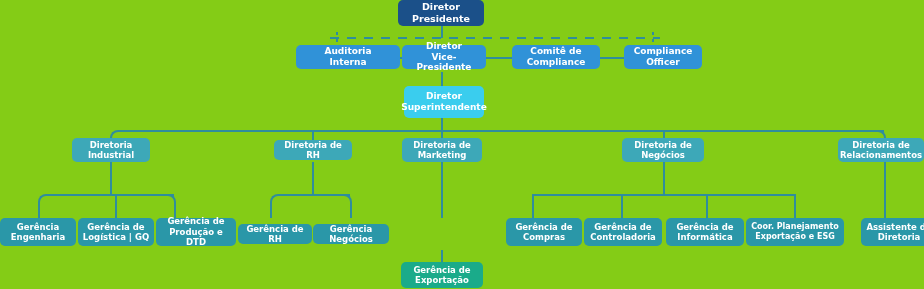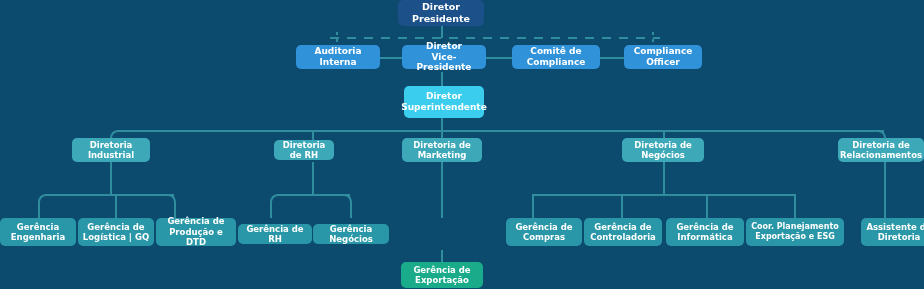--- a/index.html
+++ b/index.html
@@ -5,21 +5,21 @@
   * { box-sizing: border-box; }
   html, body {
     margin: 0; padding: 0;
     background: #000000;
     font-family: "DejaVu Sans", sans-serif;
   }
   #chart {
     position: relative;
     width: 924px;
     height: 289px;
-    background: #0c4a6e;
+    background: #84cc16;
     overflow: hidden;
   }
   .node {
     position: absolute;
     display: flex;
     align-items: center;
     justify-content: center;
     text-align: center;
     color: #ffffff;
     font-weight: bold;
@@ -129,39 +129,39 @@
   <div class="conn conn-v" style="left:532px; top:194px; height:24px;"></div>
   <div class="conn conn-v" style="left:621px; top:194px; height:24px;"></div>
   <div class="conn conn-v" style="left:706px; top:194px; height:24px;"></div>
   <div class="conn conn-v" style="left:794px; top:194px; height:24px;"></div>
 
   <div class="conn conn-v" style="left:884px; top:162px; height:56px;"></div>
 
   <div class="node lvl-president" style="left:398px; top:0px; width:86px; height:26px;">Diretor
 Presidente</div>
 
-  <div class="node lvl-vp" style="left:296px; top:45px; width:84px; height:24px;">Auditoria
+  <div class="node lvl-vp" style="left:296px; top:45px; width:104px; height:24px;">Auditoria
 Interna</div>
 
   <div class="node lvl-vp" style="left:402px; top:45px; width:84px; height:24px;">Diretor
 Vice-Presidente</div>
 
   <div class="node lvl-vp" style="left:512px; top:45px; width:88px; height:24px;">Comitê de
 Compliance</div>
 
   <div class="node lvl-vp" style="left:624px; top:45px; width:78px; height:24px;">Compliance
 Officer</div>
 
   <div class="node lvl-super" style="left:404px; top:86px; width:80px; height:32px;">Diretor
 Superintendente</div>
 
   <div class="node lvl-dir" style="left:72px; top:138px; width:78px; height:24px;">Diretoria
 Industrial</div>
 
-  <div class="node lvl-dir" style="left:274px; top:140px; width:60px; height:20px;">Diretoria de RH</div>
+  <div class="node lvl-dir" style="left:274px; top:140px; width:78px; height:20px;">Diretoria de RH</div>
 
   <div class="node lvl-dir" style="left:402px; top:138px; width:80px; height:24px;">Diretoria de
 Marketing</div>
 
   <div class="node lvl-dir" style="left:622px; top:138px; width:82px; height:24px;">Diretoria de
 Negócios</div>
 
   <div class="node lvl-dir" style="left:838px; top:138px; width:86px; height:24px;">Diretoria de
 Relacionamentos</div>
 

